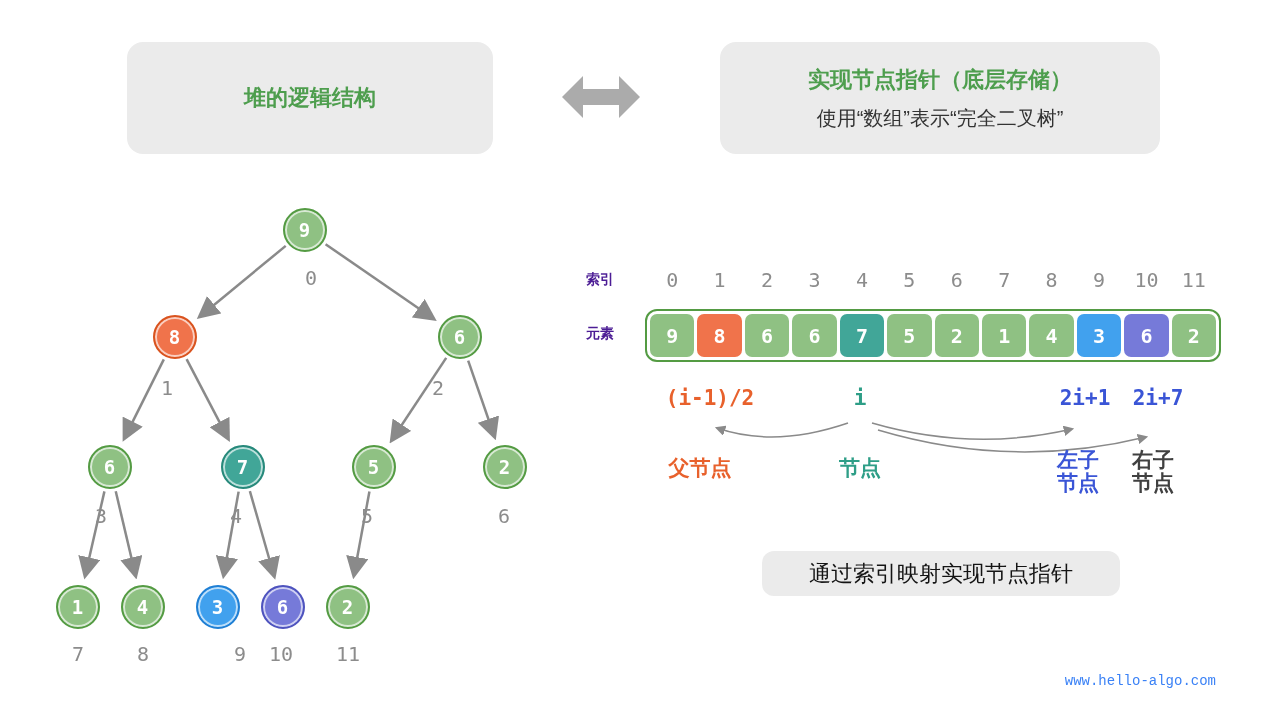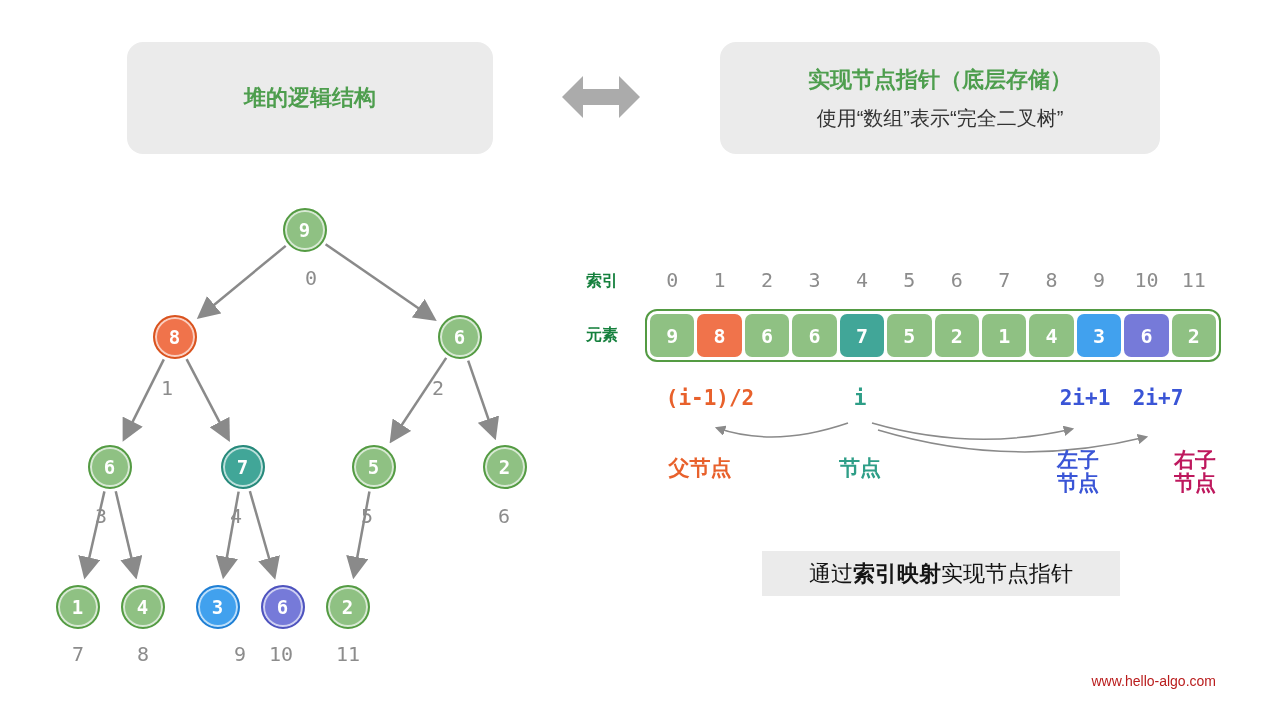--- a/index.html
+++ b/index.html
@@ -28,21 +28,21 @@
     box-shadow: inset 0 0 0 2px rgba(255,255,255,0.65);
     color:#fff; font-family:"DejaVu Sans Mono", monospace; font-weight:bold; font-size:19px;
     display:flex; align-items:center; justify-content:center;
   }
   .node-index {
     position:absolute; width:40px; text-align:center;
     color:#8C8C8C; font-family:"DejaVu Sans Mono", monospace; font-size:20px;
   }
 
   
-  .row-label { position:absolute; width:46px; font-size:16px; font-weight:bold; color:#15803d; }
+  .row-label { position:absolute; width:46px; font-size:14px; font-weight:bold; color:#4c1d95; }
   #index-row-label   { left:586px; top:271px; }
   #element-row-label { left:586px; top:325px; }
   #array-indices {
     position:absolute; left:645px; top:268px; width:576px;
     display:flex; gap:3px; padding:0 5px; box-sizing:border-box;
   }
   .idx-num { flex:1; text-align:center; color:#8C8C8C; font-family:"DejaVu Sans Mono", monospace; font-size:20px; }
   #array-cells {
     position:absolute; left:645px; top:309px; width:576px; height:53px;
     border:2px solid #549B43; border-radius:12px; background:#fff;
@@ -62,32 +62,32 @@
   #parent-formula { left:645px; top:386px; width:130px; color:#E8612C; }
   #node-formula   { left:830px; top:386px; width:60px;  color:#2E9E87; }
   #left-child-formula  { left:1040px; top:386px; width:90px; color:#3A55D6; }
   #right-child-formula { left:1113px; top:386px; width:90px; color:#3A55D6; }
   .rel-label {
     position:absolute; font-size:21px; font-weight:bold; text-align:center; line-height:23px;
   }
   #parent-label { left:650px;  top:456px; width:100px; color:#E8612C; }
   #node-label   { left:815px;  top:456px; width:90px;  color:#2E9E87; }
   #left-child-label  { left:1042px; top:448px; width:72px; color:#3A55D6; }
-  #right-child-label { left:1159px; top:448px; width:72px; color:#be185d; }
+  #right-child-label { left:1117px; top:448px; width:72px; color:#404040; }
 
   
   .caption-box {
     position:absolute; left:762px; top:551px; width:358px; height:45px;
-    background:#EBEBEB; border-radius:0; color:#141414; font-size:22px;
+    background:#EBEBEB; border-radius:12px; color:#141414; font-size:22px;
     display:flex; align-items:center; justify-content:center;
   }
-  .caption-box b { font-weight:bold; }
+  .caption-box b { font-weight:normal; }
   .watermark {
-    position:absolute; right:64px; top:673px; color:#b91c1c;
-    font-family:Liberation Sans, sans-serif; font-size:14px;
+    position:absolute; right:64px; top:673px; color:#3b82f6;
+    font-family:Liberation Mono, monospace; font-size:14px;
   }
 </style>
 </head>
 <body>
 
 <div class="canvas">
 
   <div class="header-box left">
     <div class="box-title">堆的逻辑结构</div>
   </div>

